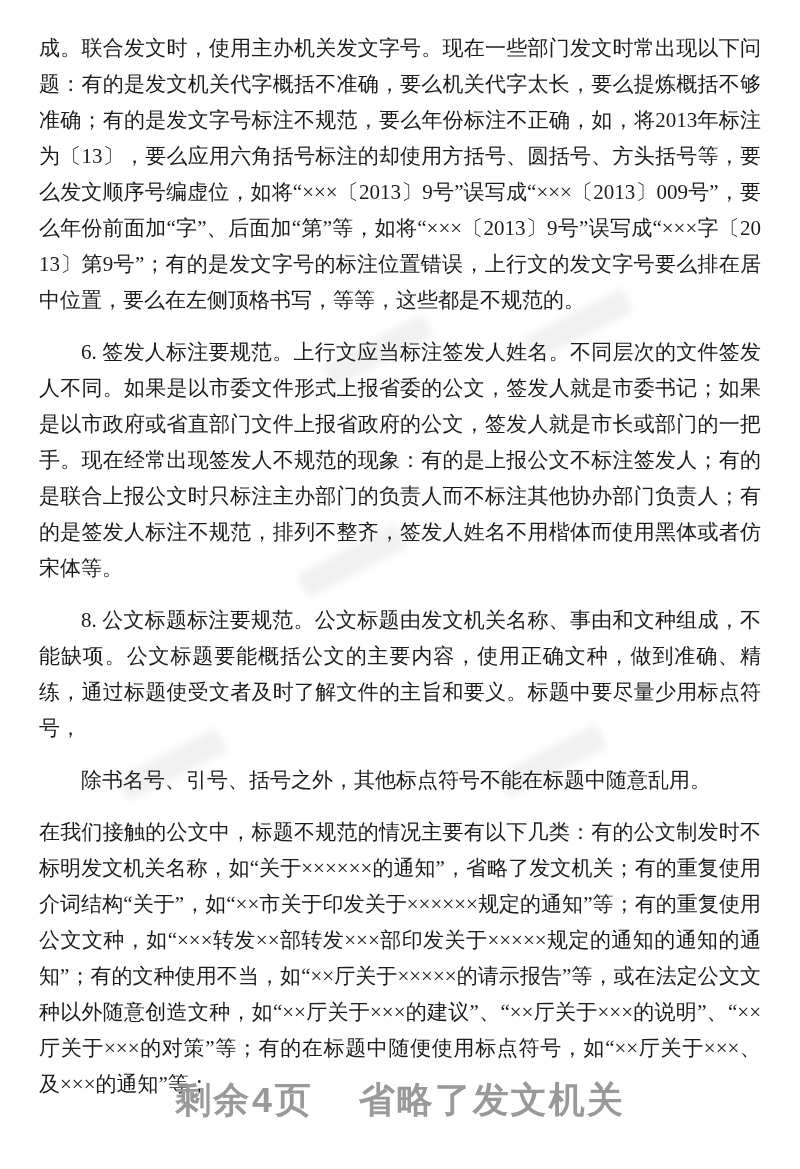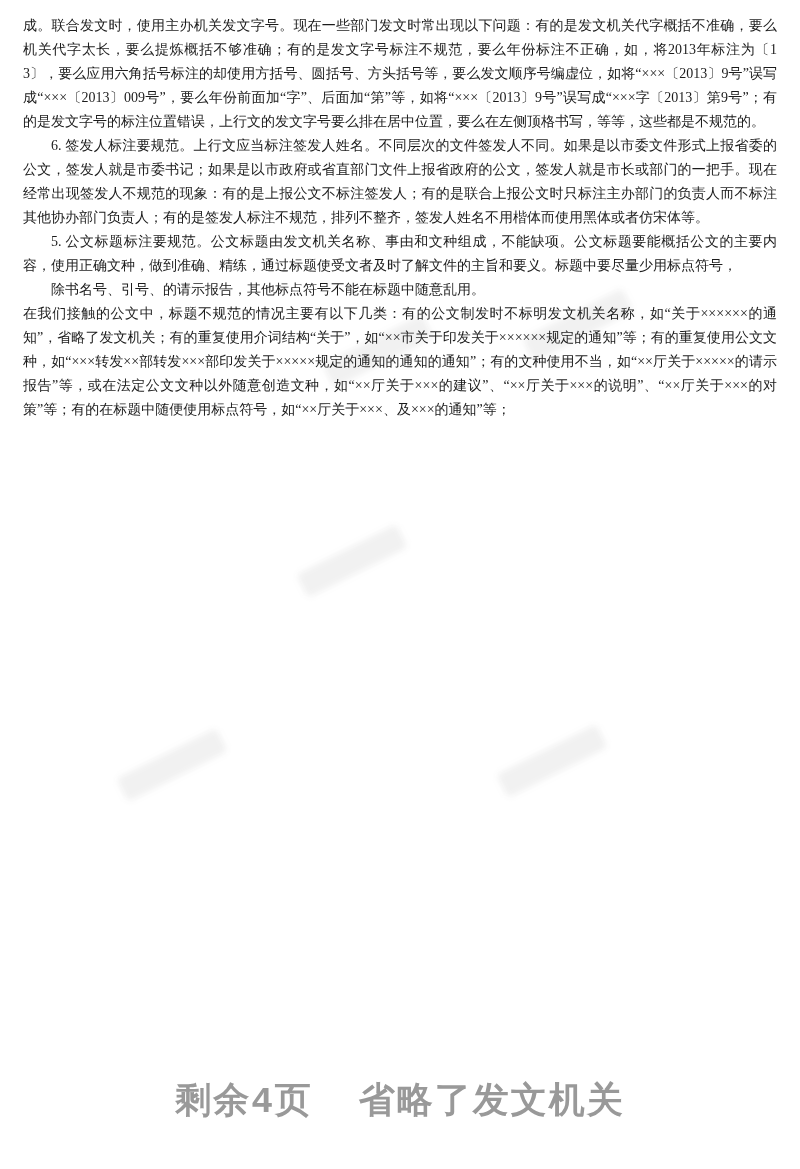--- a/index.html
+++ b/index.html
@@ -9,23 +9,23 @@
     height: 1169px;
     margin: 0 auto;
     background: #ffffff;
     box-sizing: border-box;
     padding: 14px 23px 0 23px;
     font-family: "Liberation Serif", "DejaVu Serif", serif;
     color: #1b1b1b;
     overflow: hidden;
   }
   .para {
-    margin: 0;
-    font-size: 14px;
-    line-height: 24px;
+    margin: 16px;
+    font-size: 21px;
+    line-height: 36px;
     text-align: justify;
     text-justify: inter-ideograph;
     word-break: break-all;
   }
   .indent { text-indent: 2em; }
   .para b { font-weight: normal; }
   .watermark {
     position: absolute;
     width: 112px;
     height: 26px;
@@ -53,23 +53,23 @@
 </style>
 </head>
 <body>
 
 <div class="page">
 
   <p class="para">成。联合发文时，使用主办机关发文字号。现在一些部门发文时常出现以下问题：有的是发文机关代字概括不准确，要么机关代字太长，要么提炼概括不够准确；有的是发文字号标注不规范，要么年份标注不正确，如，将2013年标注为〔13〕，要么应用六角括号标注的却使用方括号、圆括号、方头括号等，要么发文顺序号编虚位，如将“×××〔2013〕9号”误写成“×××〔2013〕009号”，要么年份前面加“字”、后面加“第”等，如将“×××〔2013〕9号”误写成“×××字〔2013〕第9号”；有的是发文字号的标注位置错误，上行文的发文字号要么排在居中位置，要么在左侧顶格书写，等等，这些都是不规范的。</p>
 
   <p class="para indent"><b>6. 签发人标注要规范。</b><span>上行文应当标注签发人姓名。不同层次的文件签发人不同。如果是以市委文件形式上报省委的公文，签发人就是市委书记；如果是以市政府或省直部门文件上报省政府的公文，签发人就是市长或部门的一把手。现在经常出现签发人不规范的现象：有的是上报公文不标注签发人；有的是联合上报公文时只标注主办部门的负责人而不标注其他协办部门负责人；有的是签发人标注不规范，排列不整齐，签发人姓名不用楷体而使用黑体或者仿宋体等。</span></p>
 
-  <p class="para indent"><b>5. 公文标题标注要规范。</b><span>公文标题由发文机关名称、事由和文种组成，不能缺项。公文标题要能概括公文的主要内容，使用正确文种，做到准确、精练，通过标题使受文者及时了解文件的主旨和要义。标题中要尽量少用标点符号，</span></p>
+  <p class="para indent"><b>8. 公文标题标注要规范。</b><span>公文标题由发文机关名称、事由和文种组成，不能缺项。公文标题要能概括公文的主要内容，使用正确文种，做到准确、精练，通过标题使受文者及时了解文件的主旨和要义。标题中要尽量少用标点符号，</span></p>
 
-  <p class="para indent">除书名号、引号、的请示报告，其他标点符号不能在标题中随意乱用。</p>
+  <p class="para indent">除书名号、引号、括号之外，其他标点符号不能在标题中随意乱用。</p>
 
   <p class="para">在我们接触的公文中，标题不规范的情况主要有以下几类：有的公文制发时不标明发文机关名称，如“关于××××××的通知”，省略了发文机关；有的重复使用介词结构“关于”，如“××市关于印发关于××××××规定的通知”等；有的重复使用公文文种，如“×××转发××部转发×××部印发关于×××××规定的通知的通知的通知”；有的文种使用不当，如“××厅关于×××××的请示报告”等，或在法定公文文种以外随意创造文种，如“××厅关于×××的建议”、“××厅关于×××的说明”、“××厅关于×××的对策”等；有的在标题中随便使用标点符号，如“××厅关于×××、及×××的通知”等；</p>
 
   <div class="watermark" style="left:322px; top:338px;"></div>
   <div class="watermark" style="left:522px; top:312px;"></div>
   <div class="watermark" style="left:296px; top:548px;"></div>
   <div class="watermark" style="left:116px; top:752px;"></div>
   <div class="watermark" style="left:496px; top:748px;"></div>
 
   <div class="footer">

